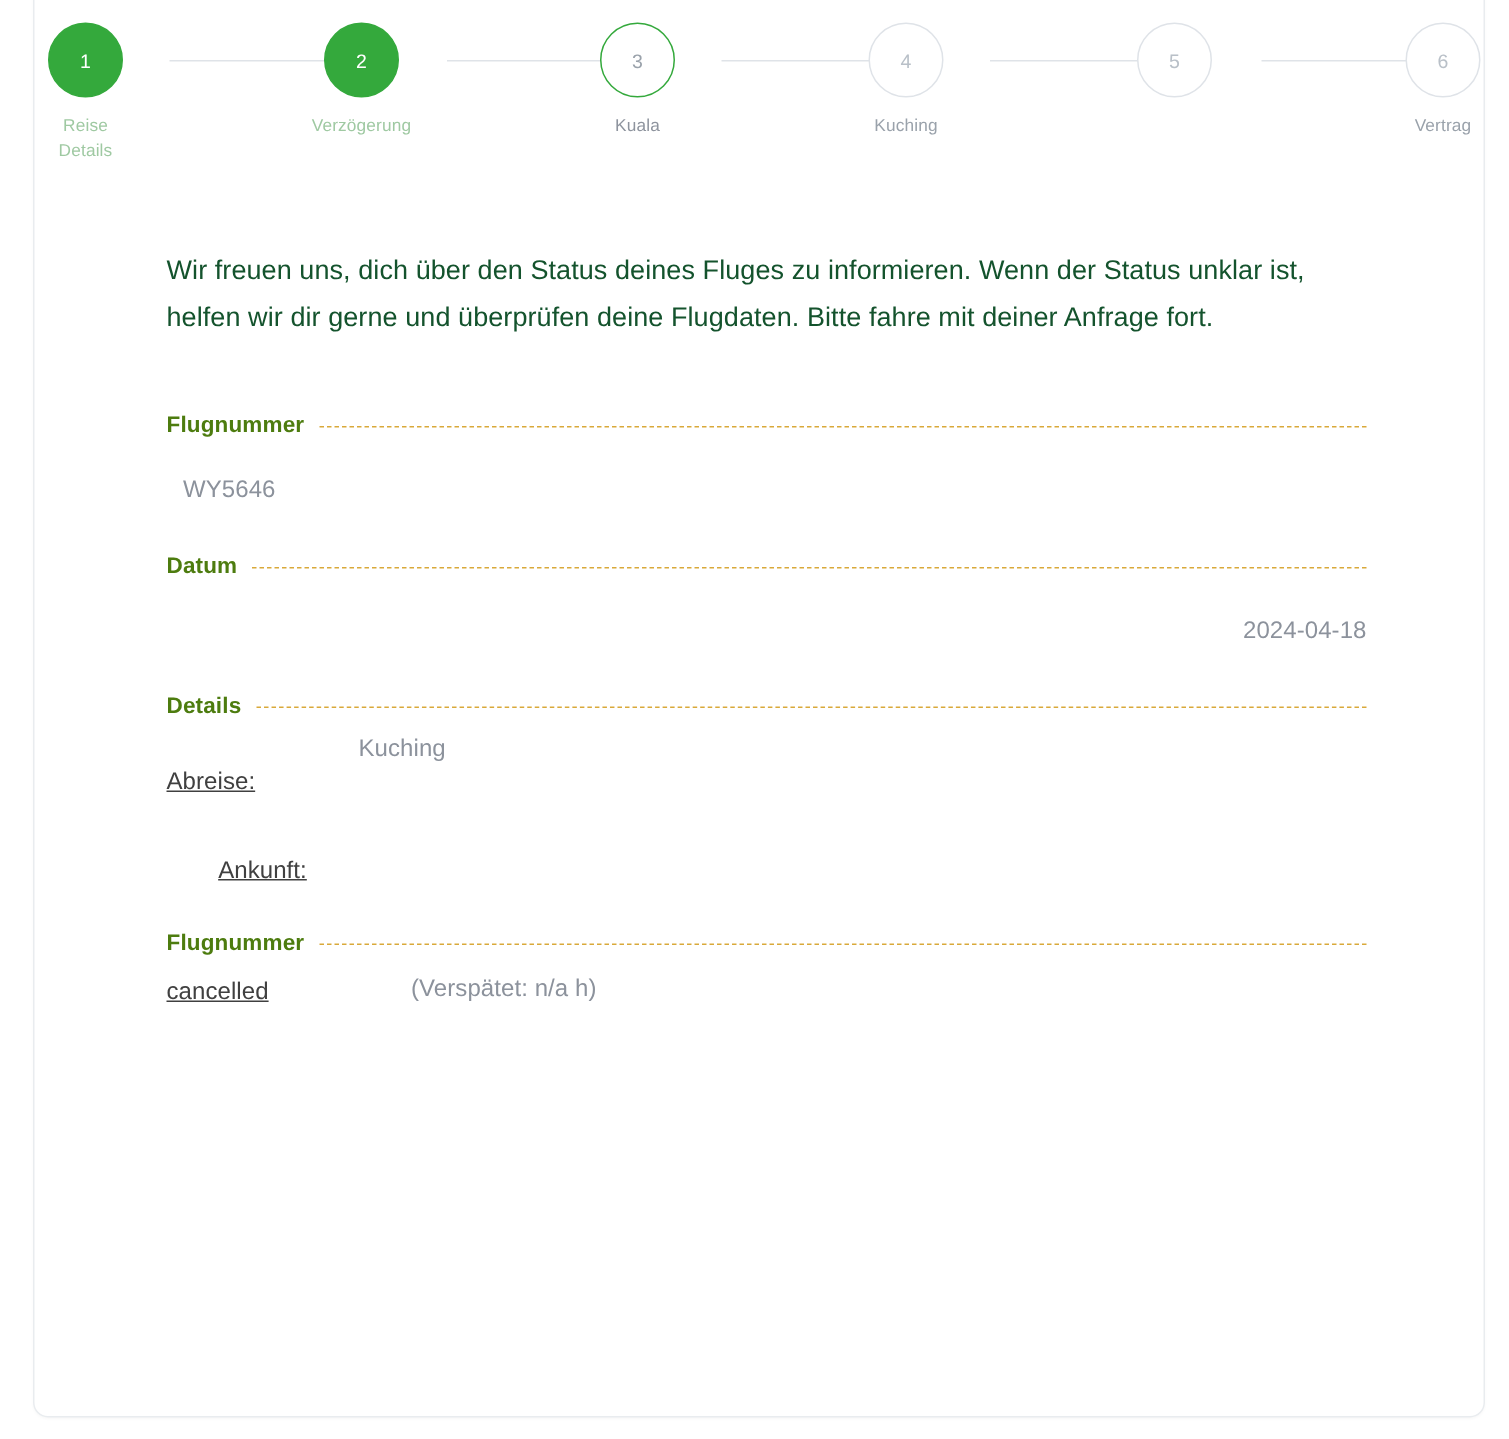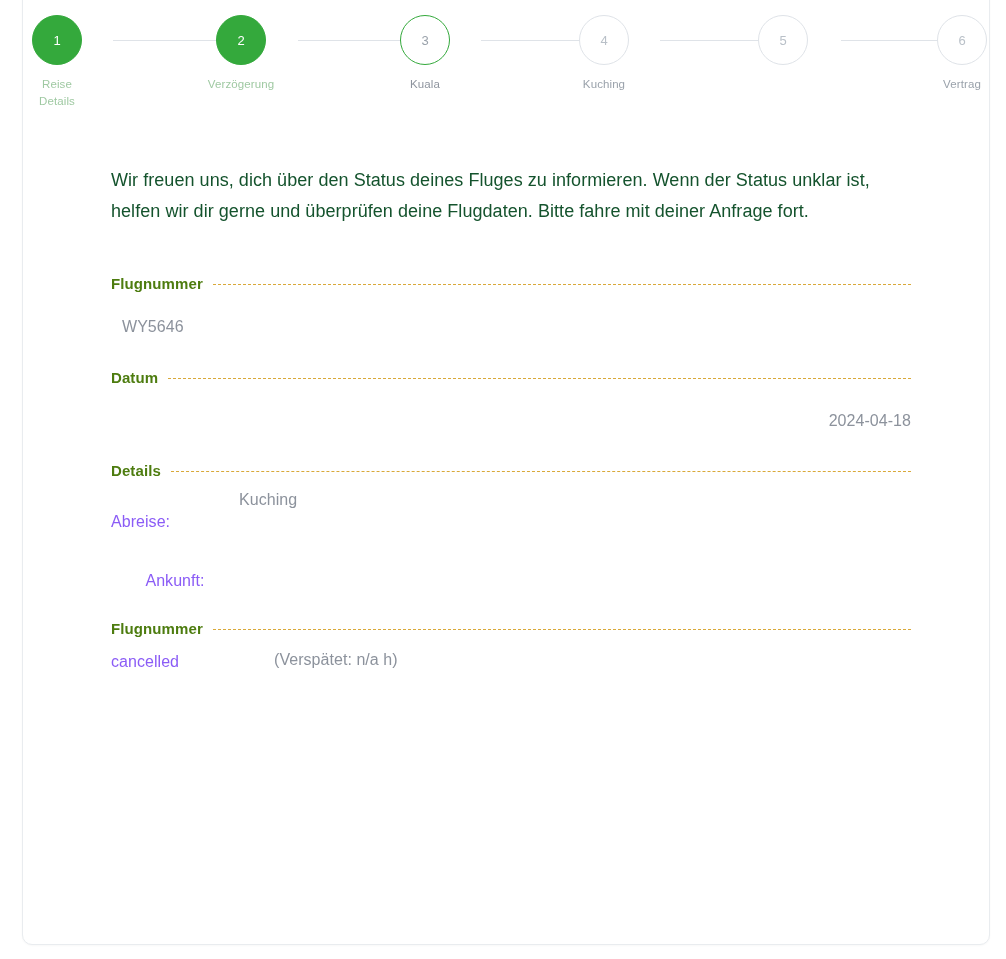--- a/index.html
+++ b/index.html
@@ -138,22 +138,23 @@
   }
 
   .kv-row {
     display: flex;
     align-items: flex-start;
   }
   .kv-key {
     width: 128px;
     flex: 0 0 128px;
     font-size: 16px;
-    color: #8b5cf6;
-    letter-spacing: .05px;
+    color: #404040;
+    letter-spacing: .05px;
+    text-decoration: underline;
   }
   .kv-val {
     font-size: 16px;
     color: #8c929c;
     letter-spacing: .05px;
   }
 </style>
 </head>
 <body>
 

